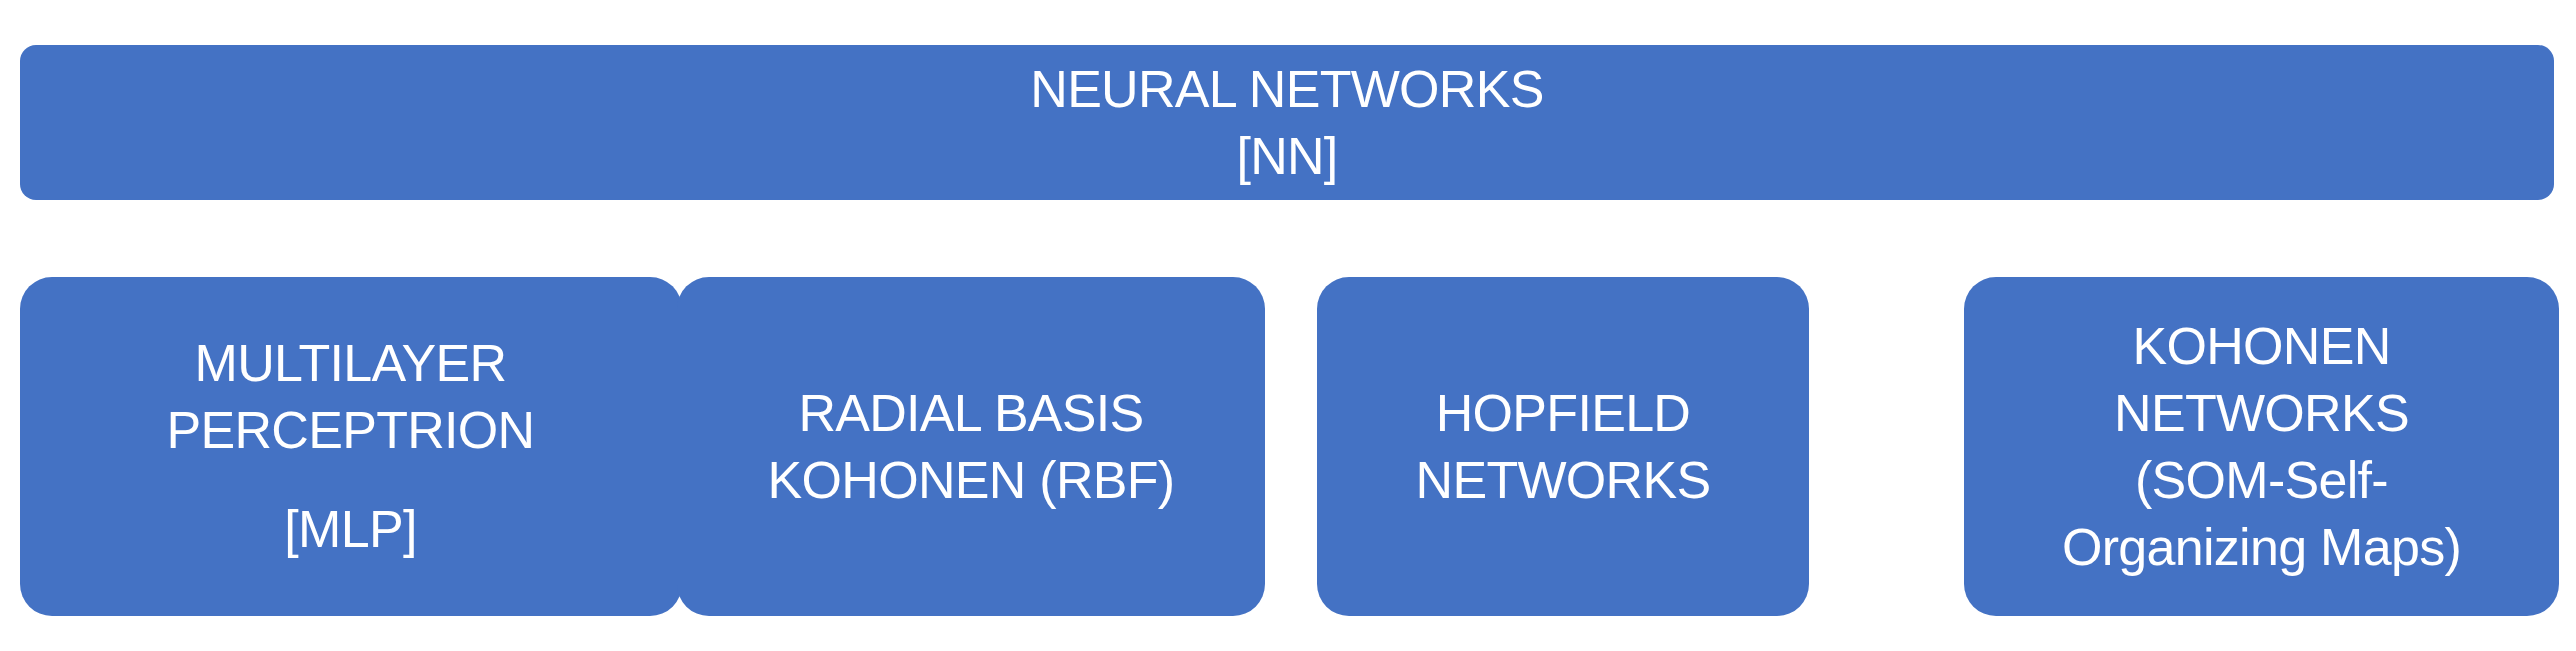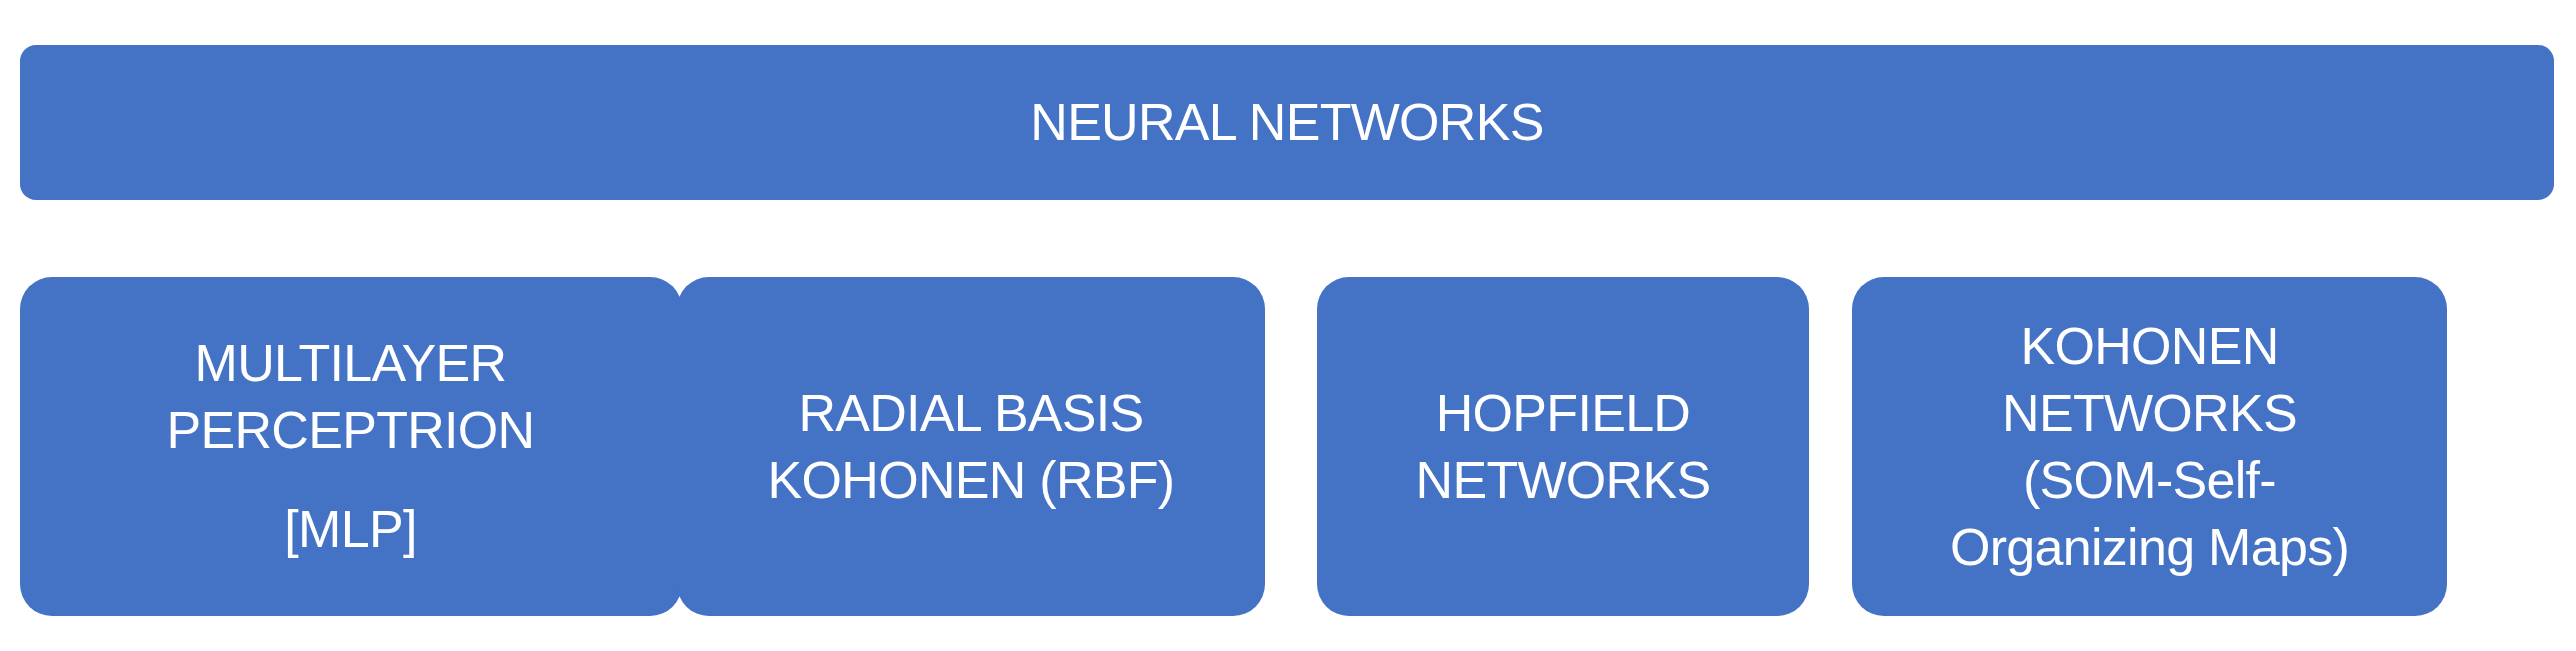--- a/index.html
+++ b/index.html
@@ -34,21 +34,21 @@
     margin-top: 16px;
   }
   .child {
     top: 277px;
     height: 339px;
     border-radius: 32px;
   }
   .b1 { left: 19.5px;   width: 662px; }
   .b2 { left: 677px;  width: 588px; }
   .b3 { left: 1317px; width: 492px; }
-  .b4 { left: 1852px; width: 595px; }
+  .b4 { left: 1964px; width: 595px; }
   .para {
     display: flex;
     flex-direction: column;
     align-items: center;
   }
   .para + .para {
     margin-top: 32px;
   }
   .line {
     font-size: 52px;
@@ -58,20 +58,21 @@
   }
 </style>
 </head>
 <body>
 
 <div class="canvas">
 
   <div class="node header-bar">
     <div class="para">
       <div class="line">NEURAL NETWORKS</div>
+      <div class="line">[NN]</div>
     </div>
   </div>
 
   <div class="node child b1">
     <div class="para">
       <div class="line">MULTILAYER</div>
       <div class="line">PERCEPTRION</div>
     </div>
     <div class="para">
       <div class="line">[MLP]</div>

